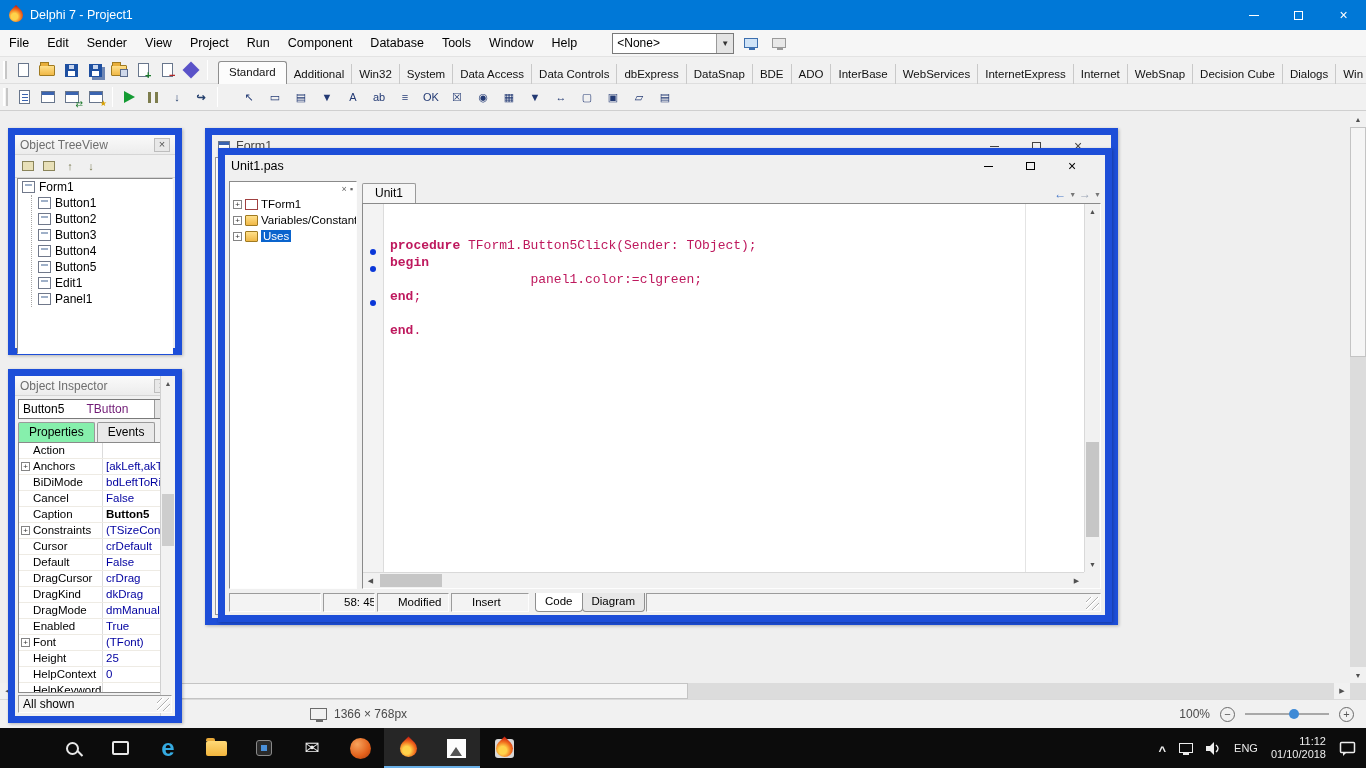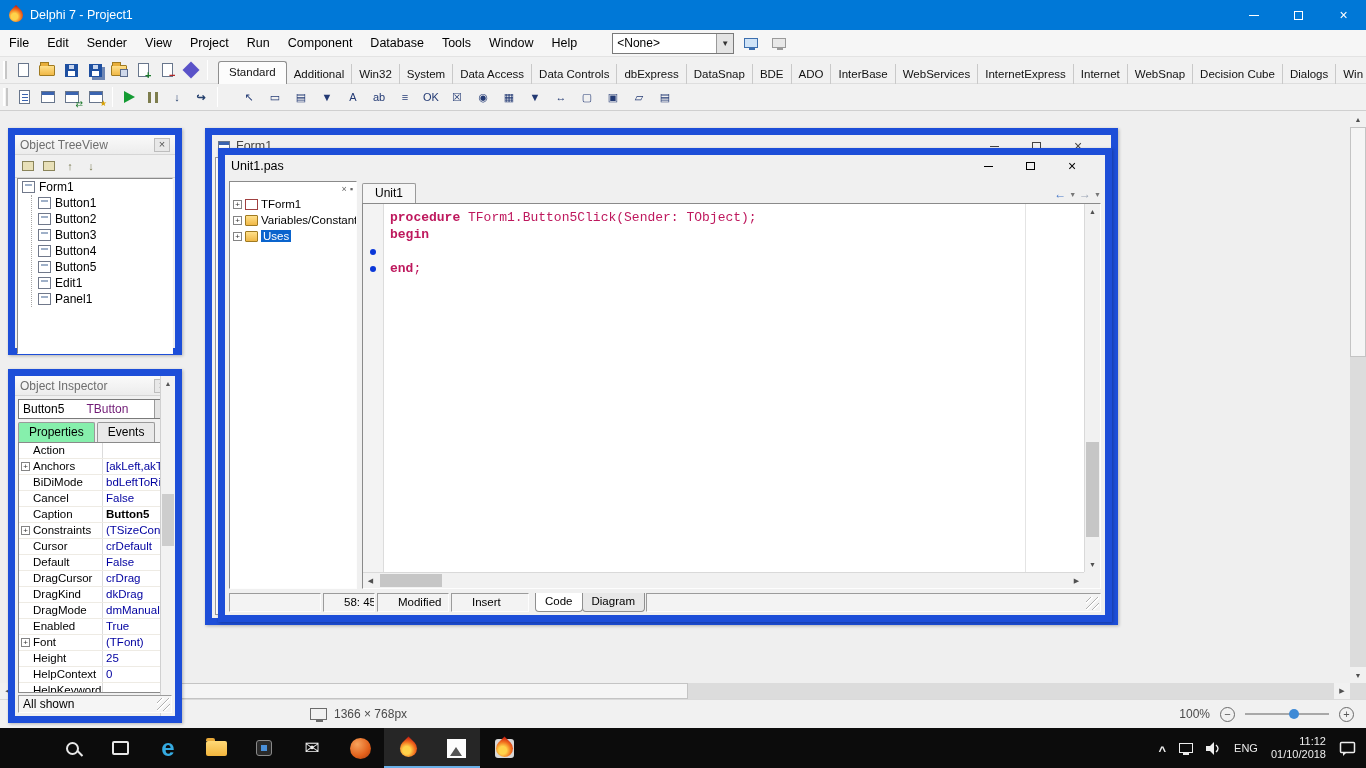--- a/index.html
+++ b/index.html
@@ -152,21 +152,21 @@
   .nav-btn.fwd{color:#9aa4b4;}
   .nav-drop{font-size:7px;color:#777;}
   #ed-code{position:absolute;left:137px;right:4px;top:48px;bottom:26px;background:#fff;
     border:1px solid;border-color:#8a8a8a #fdfdfd #fdfdfd #8a8a8a;overflow:hidden;}
   #gutter-bg{position:absolute;left:0;top:0;bottom:16px;width:21px;background:#f3f3f3;border-right:1px solid #dcdcdc;}
   #code-lines{position:absolute;left:0;top:0;right:16px;bottom:16px;padding-top:5px;
     font-family:"Liberation Mono",monospace;font-size:13px;line-height:17px;}
   .code-line{display:flex;height:17px;}
   .gut{width:21px;flex:none;position:relative;}
   .dot{position:absolute;left:7px;top:6px;width:6px;height:6px;border-radius:50%;background:#0a37d8;}
-  .code-text{white-space:pre;padding-left:6px;color:#be185d;}
+  .code-text{white-space:pre;padding-left:6px;color:#be185d;margin-top:28px;}
   .kw{font-weight:bold;}
   #right-margin{position:absolute;left:662px;top:0;bottom:16px;width:1px;background:#e4e4e4;}
   .sbar{background:#f1f1f1;position:absolute;}
   .sbar .arr{position:absolute;display:flex;align-items:center;justify-content:center;font-size:7px;color:#505050;background:#f1f1f1;}
   #ed-vscroll{right:0;top:0;bottom:16px;width:16px;border-left:1px solid #d9d9d9;}
   #ed-vscroll .up{top:0;left:0;width:15px;height:15px;}
   #ed-vscroll .dn{bottom:0;left:0;width:15px;height:15px;}
   #ed-vscroll .thumb{position:absolute;left:1px;width:13px;top:238px;height:95px;background:#c6c6c6;}
   #ed-hscroll{left:0;right:16px;bottom:0;height:16px;border-top:1px solid #d9d9d9;}
   #ed-hscroll .lf{left:0;top:0;width:15px;height:15px;}
@@ -505,30 +505,37 @@
           <span class="code-text"><span class="kw">procedure</span><span> TForm1.Button5Click(Sender: TObject);</span></span>
         </div>
         <div class="code-line">
           <span class="gut"></span>
           <span class="code-text"><span class="kw">begin</span></span>
         </div>
         <div class="code-line">
           <span class="gut">
             <span class="dot"></span>
           </span>
+          <span class="code-text"><span>                  panel1.color:=clgreen;</span></span>
         </div>
         <div class="code-line">
           <span class="gut">
             <span class="dot"></span>
           </span>
           <span class="code-text"><span class="kw">end</span><span>;</span></span>
         </div>
         <div class="code-line">
           <span class="gut"></span>
           <span class="code-text"></span>
+        </div>
+        <div class="code-line">
+          <span class="gut">
+            <span class="dot"></span>
+          </span>
+          <span class="code-text"><span class="kw">end</span><span>.</span></span>
         </div>
       </div>
     <div id="ed-vscroll" class="sbar">
       <span class="arr up">▲</span>
       <span class="thumb"></span>
       <span class="arr dn">▼</span>
     </div>
     <div id="ed-hscroll" class="sbar">
       <span class="arr lf">◀</span>
       <span class="thumb"></span>

